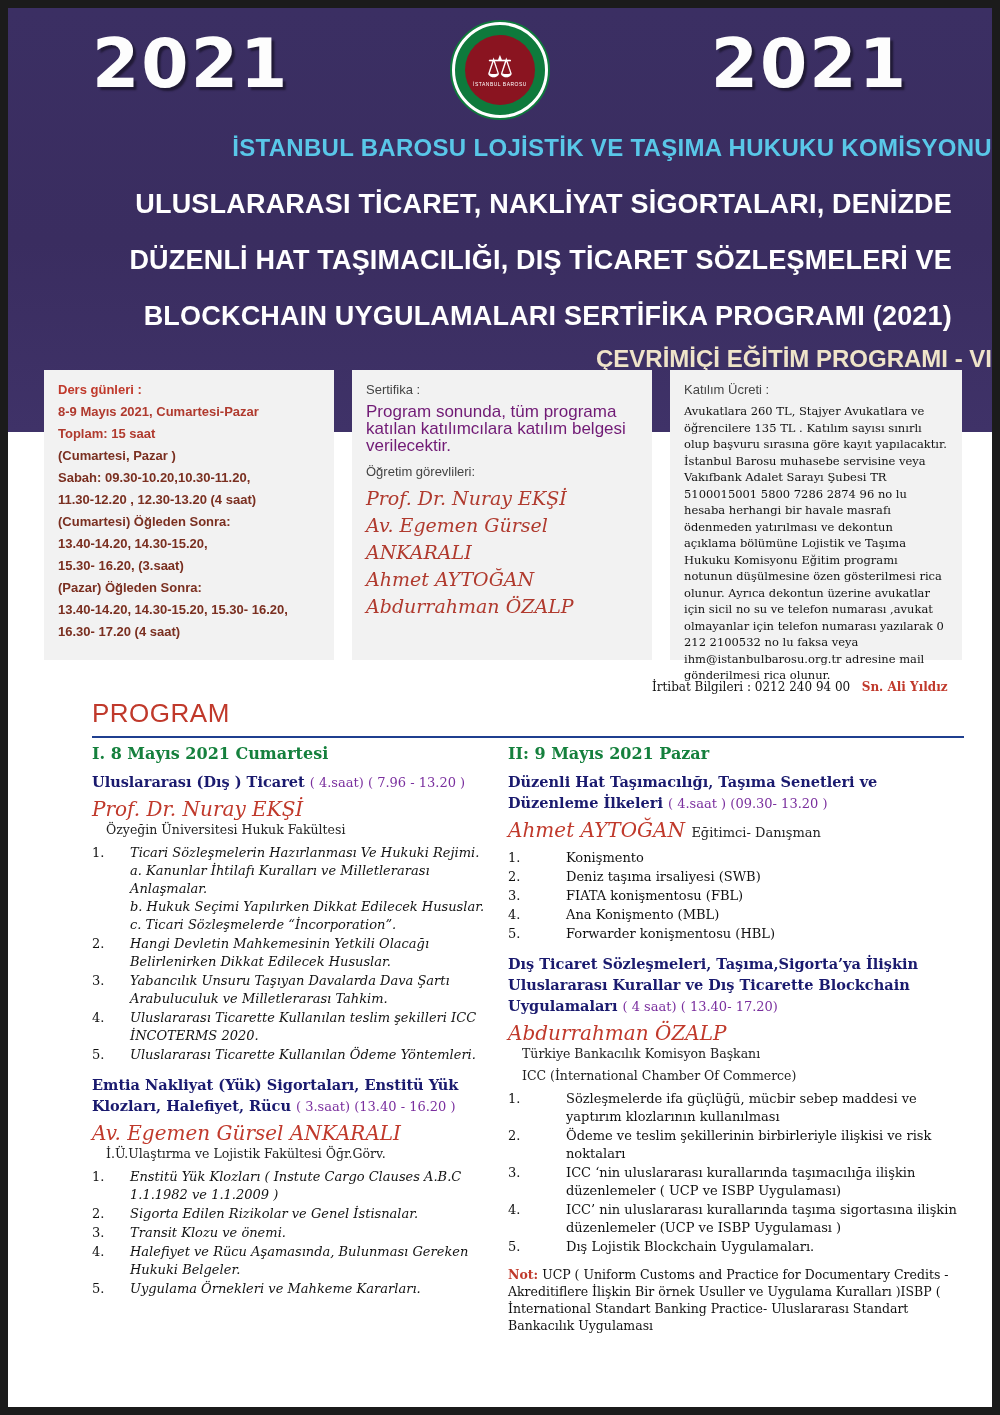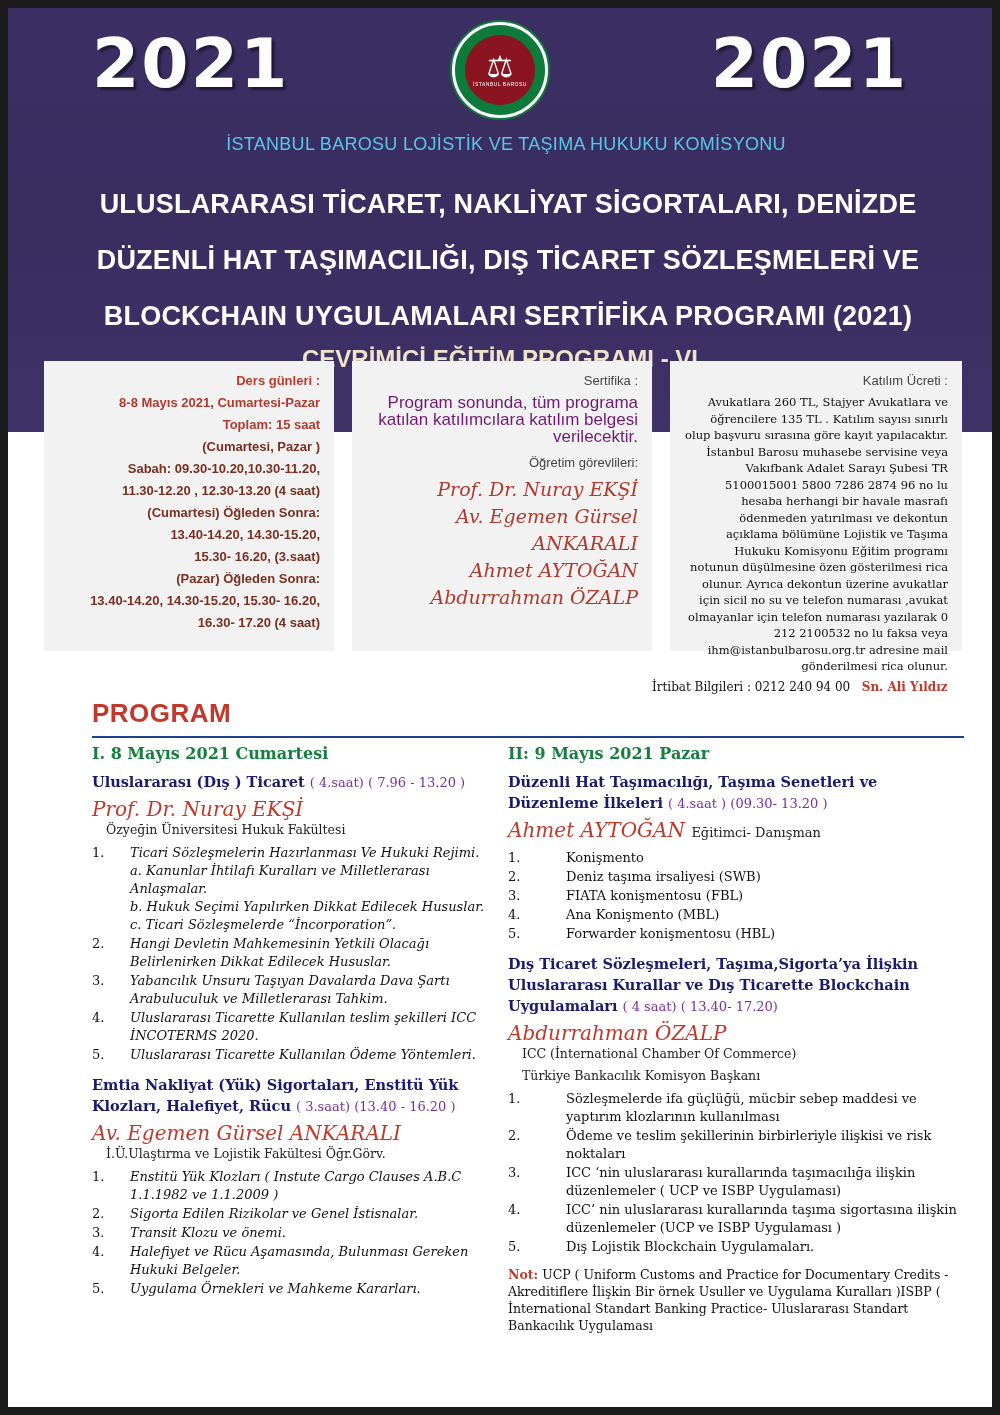--- a/index.html
+++ b/index.html
@@ -13,21 +13,21 @@
     position:absolute;left:8px;top:8px;width:984px;height:1399px;
     background:#ffffff;
     overflow:hidden;
   }
   
   .header{
     position:relative;
     height:424px;
     background:linear-gradient(180deg,#3b2f63 0%,#3a2d60 55%,#3f3268 100%);
     color:#fff;
-    text-align:center;
+    text-align:right;
   }
   .year{
     position:absolute;top:16px;
     font-family:"DejaVu Sans", sans-serif;
     font-size:68px;font-weight:bold;letter-spacing:2px;
     color:#fdfdfd;
     text-shadow:3px 3px 2px rgba(0,0,0,.45);
   }
   .year.left{left:84px;}
   .year.right{right:84px;}
@@ -42,34 +42,34 @@
   .logo .inner{
     width:70px;height:70px;border-radius:50%;
     background:#8a1420;
     display:flex;flex-direction:column;align-items:center;justify-content:center;
     color:#fff;
   }
   .logo .scales{font-size:30px;line-height:28px;}
   .logo .lbl{font-size:5px;letter-spacing:.5px;}
   .hdr-line1{
     position:absolute;top:126px;left:0;right:0;
-    font-size:18px;font-weight:normal;color:#59c7e8;letter-spacing:.3px;margin-left:12px;
+    font-size:24px;font-weight:bold;color:#59c7e8;letter-spacing:.3px;margin-left:12px;
   }
   .hdr-main{
     position:absolute;top:168px;left:56px;right:40px;
     font-size:27px;font-weight:bold;line-height:56px;color:#ffffff;
     letter-spacing:.2px;
   }
   .hdr-sub{
     position:absolute;top:305px;left:0;right:0;
     font-size:24px;font-weight:bold;color:#efe4c9;margin-top:32px;
   }
   
   .info-row{
-    position:absolute;top:353px;left:0;right:0;height:300px;text-align:right;
+    position:absolute;top:362px;left:0;right:0;height:300px;
   }
   .box{
     position:absolute;top:0;background:#f2f2f2;padding:12px 14px;box-sizing:border-box;
   }
   .box.b1{left:36px;width:290px;height:290px;}
   .box.b2{left:344px;width:300px;height:290px;}
   .box.b3{left:662px;width:292px;height:290px;}
   .lbl-red{color:#c0392b;font-size:13px;font-weight:bold;margin-bottom:6px;}
   .lbl-grey{color:#444;font-size:13px;margin-bottom:6px;}
   .b1 p{margin:0 0 4px 0;font-size:13px;color:#b03a2e;font-weight:bold;line-height:18px;}
@@ -82,21 +82,21 @@
   }
   .b3 .body{font-size:11.5px;color:#111;line-height:16.5px;font-family:"DejaVu Serif",serif;}
   .contact{
     position:absolute;top:672px;left:644px;width:300px;
     font-size:12px;color:#111;font-family:"DejaVu Serif",serif;
   }
   .contact .name{color:#c0392b;font-weight:bold;}
   
   .program-title{
     position:absolute;top:690px;left:84px;
-    font-size:26px;color:#c0392b;font-weight:bold;letter-spacing:.5px;
+    font-size:26px;color:#c0392b;font-weight:normal;letter-spacing:.5px;
   }
   .hr{
     position:absolute;top:728px;left:84px;width:872px;height:2px;background:#1f3f8f;
   }
   .col{
     position:absolute;top:736px;
     font-family:"DejaVu Serif", serif;
   }
   .col.left{left:84px;width:410px;}
   .col.right{left:500px;width:460px;}
@@ -145,21 +145,21 @@
     <div class="hdr-line1">İSTANBUL BAROSU LOJİSTİK VE TAŞIMA HUKUKU KOMİSYONU</div>
     <div class="hdr-main">ULUSLARARASI TİCARET, NAKLİYAT SİGORTALARI, DENİZDE DÜZENLİ HAT TAŞIMACILIĞI, DIŞ TİCARET SÖZLEŞMELERİ VE BLOCKCHAIN UYGULAMALARI SERTİFİKA PROGRAMI (2021)</div>
     <div class="hdr-sub">ÇEVRİMİÇİ EĞİTİM PROGRAMI - VI</div>
   </div>
 
   <div class="info-row">
 
     <div class="box b1">
       <div class="lbl-red">Ders günleri :</div>
       <div id="schedule-lines">
-          <p>8-8 Mayıs 2021, Cumartesi-Pazar</p>
+          <p>8-9 Mayıs 2021, Cumartesi-Pazar</p>
           <p>Toplam: 15 saat</p>
           <p class="dark">(Cumartesi, Pazar )</p>
           <p class="dark">Sabah: 09.30-10.20,10.30-11.20,</p>
           <p class="dark">11.30-12.20 , 12.30-13.20 (4 saat)</p>
           <p class="dark">(Cumartesi) Öğleden Sonra:</p>
           <p class="dark">13.40-14.20, 14.30-15.20,</p>
           <p class="dark">15.30- 16.20, (3.saat)</p>
           <p class="dark">(Pazar) Öğleden Sonra:</p>
           <p class="dark">13.40-14.20, 14.30-15.20, 15.30- 16.20,</p>
           <p class="dark">16.30- 17.20 (4 saat)</p>
@@ -279,22 +279,22 @@
             </li>
             <li>
               <span class="n">5.</span>
               <span class="t">Forwarder konişmentosu (HBL)</span>
             </li>
           </ol>
         </div>
         <div>
           <div class="topic">Dış Ticaret Sözleşmeleri, Taşıma,Sigorta’ya İlişkin Uluslararası Kurallar ve Dış Ticarette Blockchain Uygulamaları <span class="time">( 4 saat) ( 13.40- 17.20)</span></div>
           <div class="speaker">Abdurrahman ÖZALP </div>
+          <div class="affil">Türkiye Bankacılık Komisyon Başkanı</div>
           <div class="affil">ICC (İnternational Chamber Of Commerce)</div>
-          <div class="affil">Türkiye Bankacılık Komisyon Başkanı</div>
           <ol class="items">
             <li>
               <span class="n">1.</span>
               <span class="t">Sözleşmelerde ifa güçlüğü, mücbir sebep maddesi ve yaptırım klozlarının kullanılması</span>
             </li>
             <li>
               <span class="n">2.</span>
               <span class="t">Ödeme ve teslim şekillerinin birbirleriyle ilişkisi ve risk noktaları</span>
             </li>
             <li>

